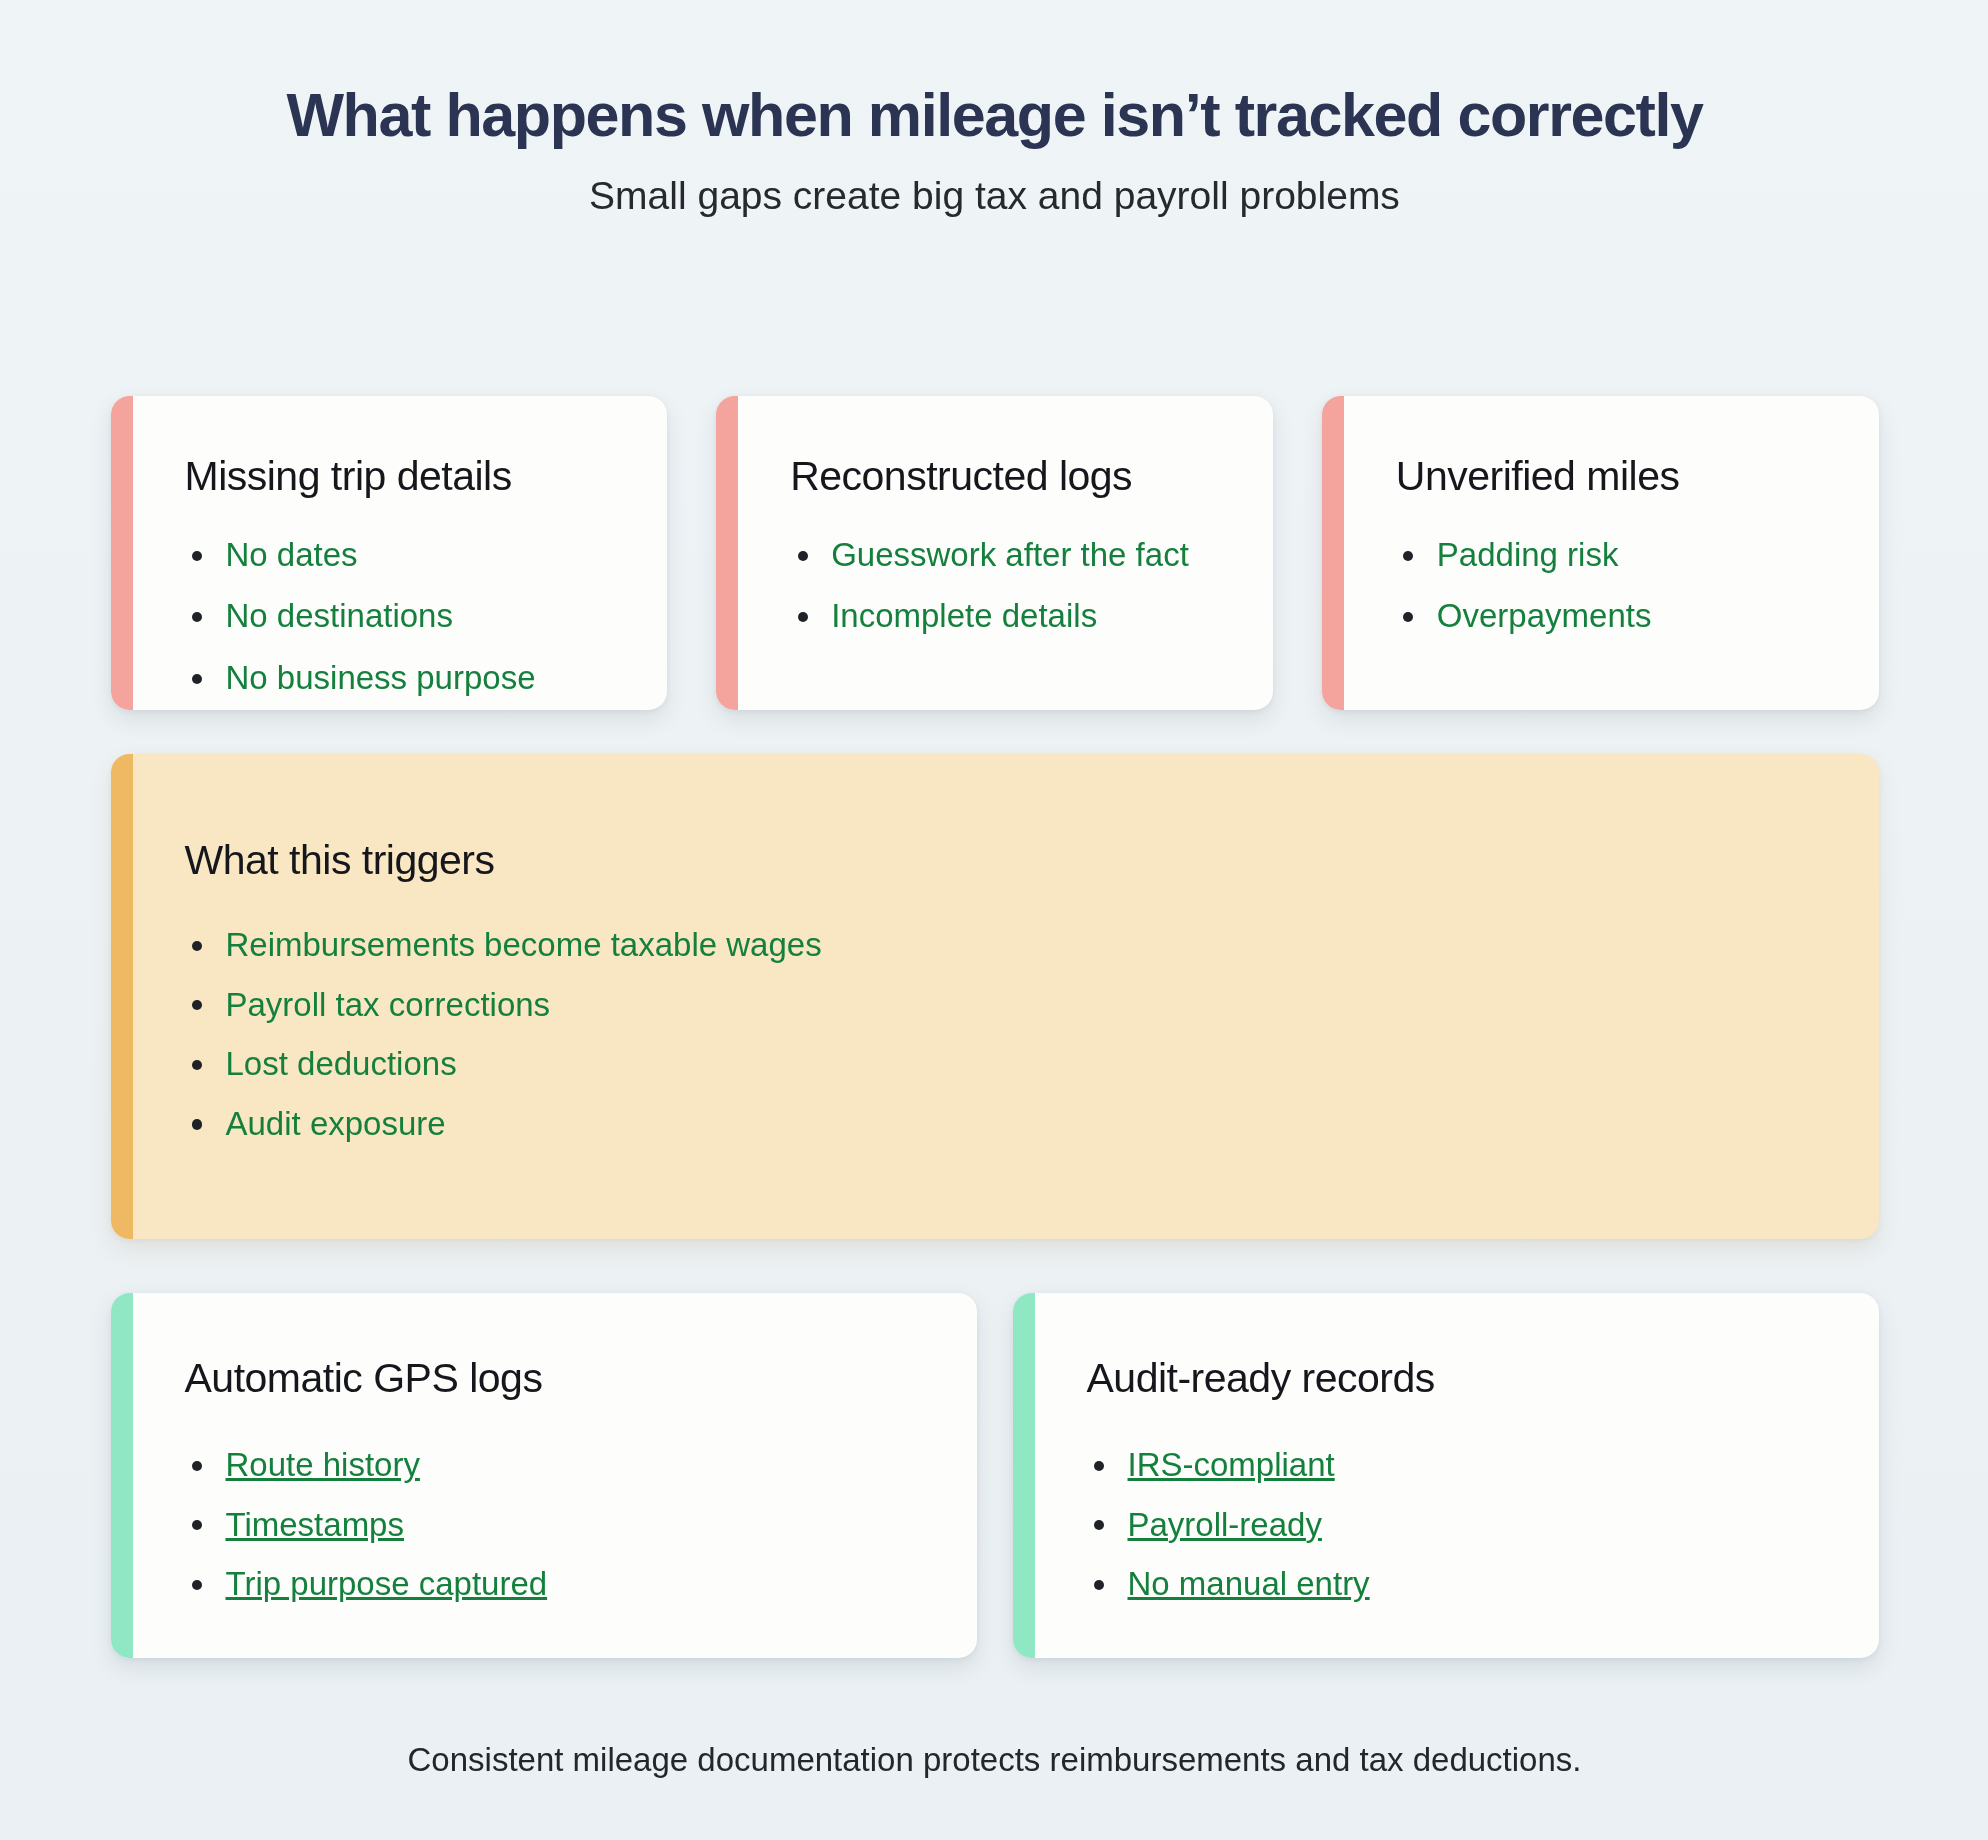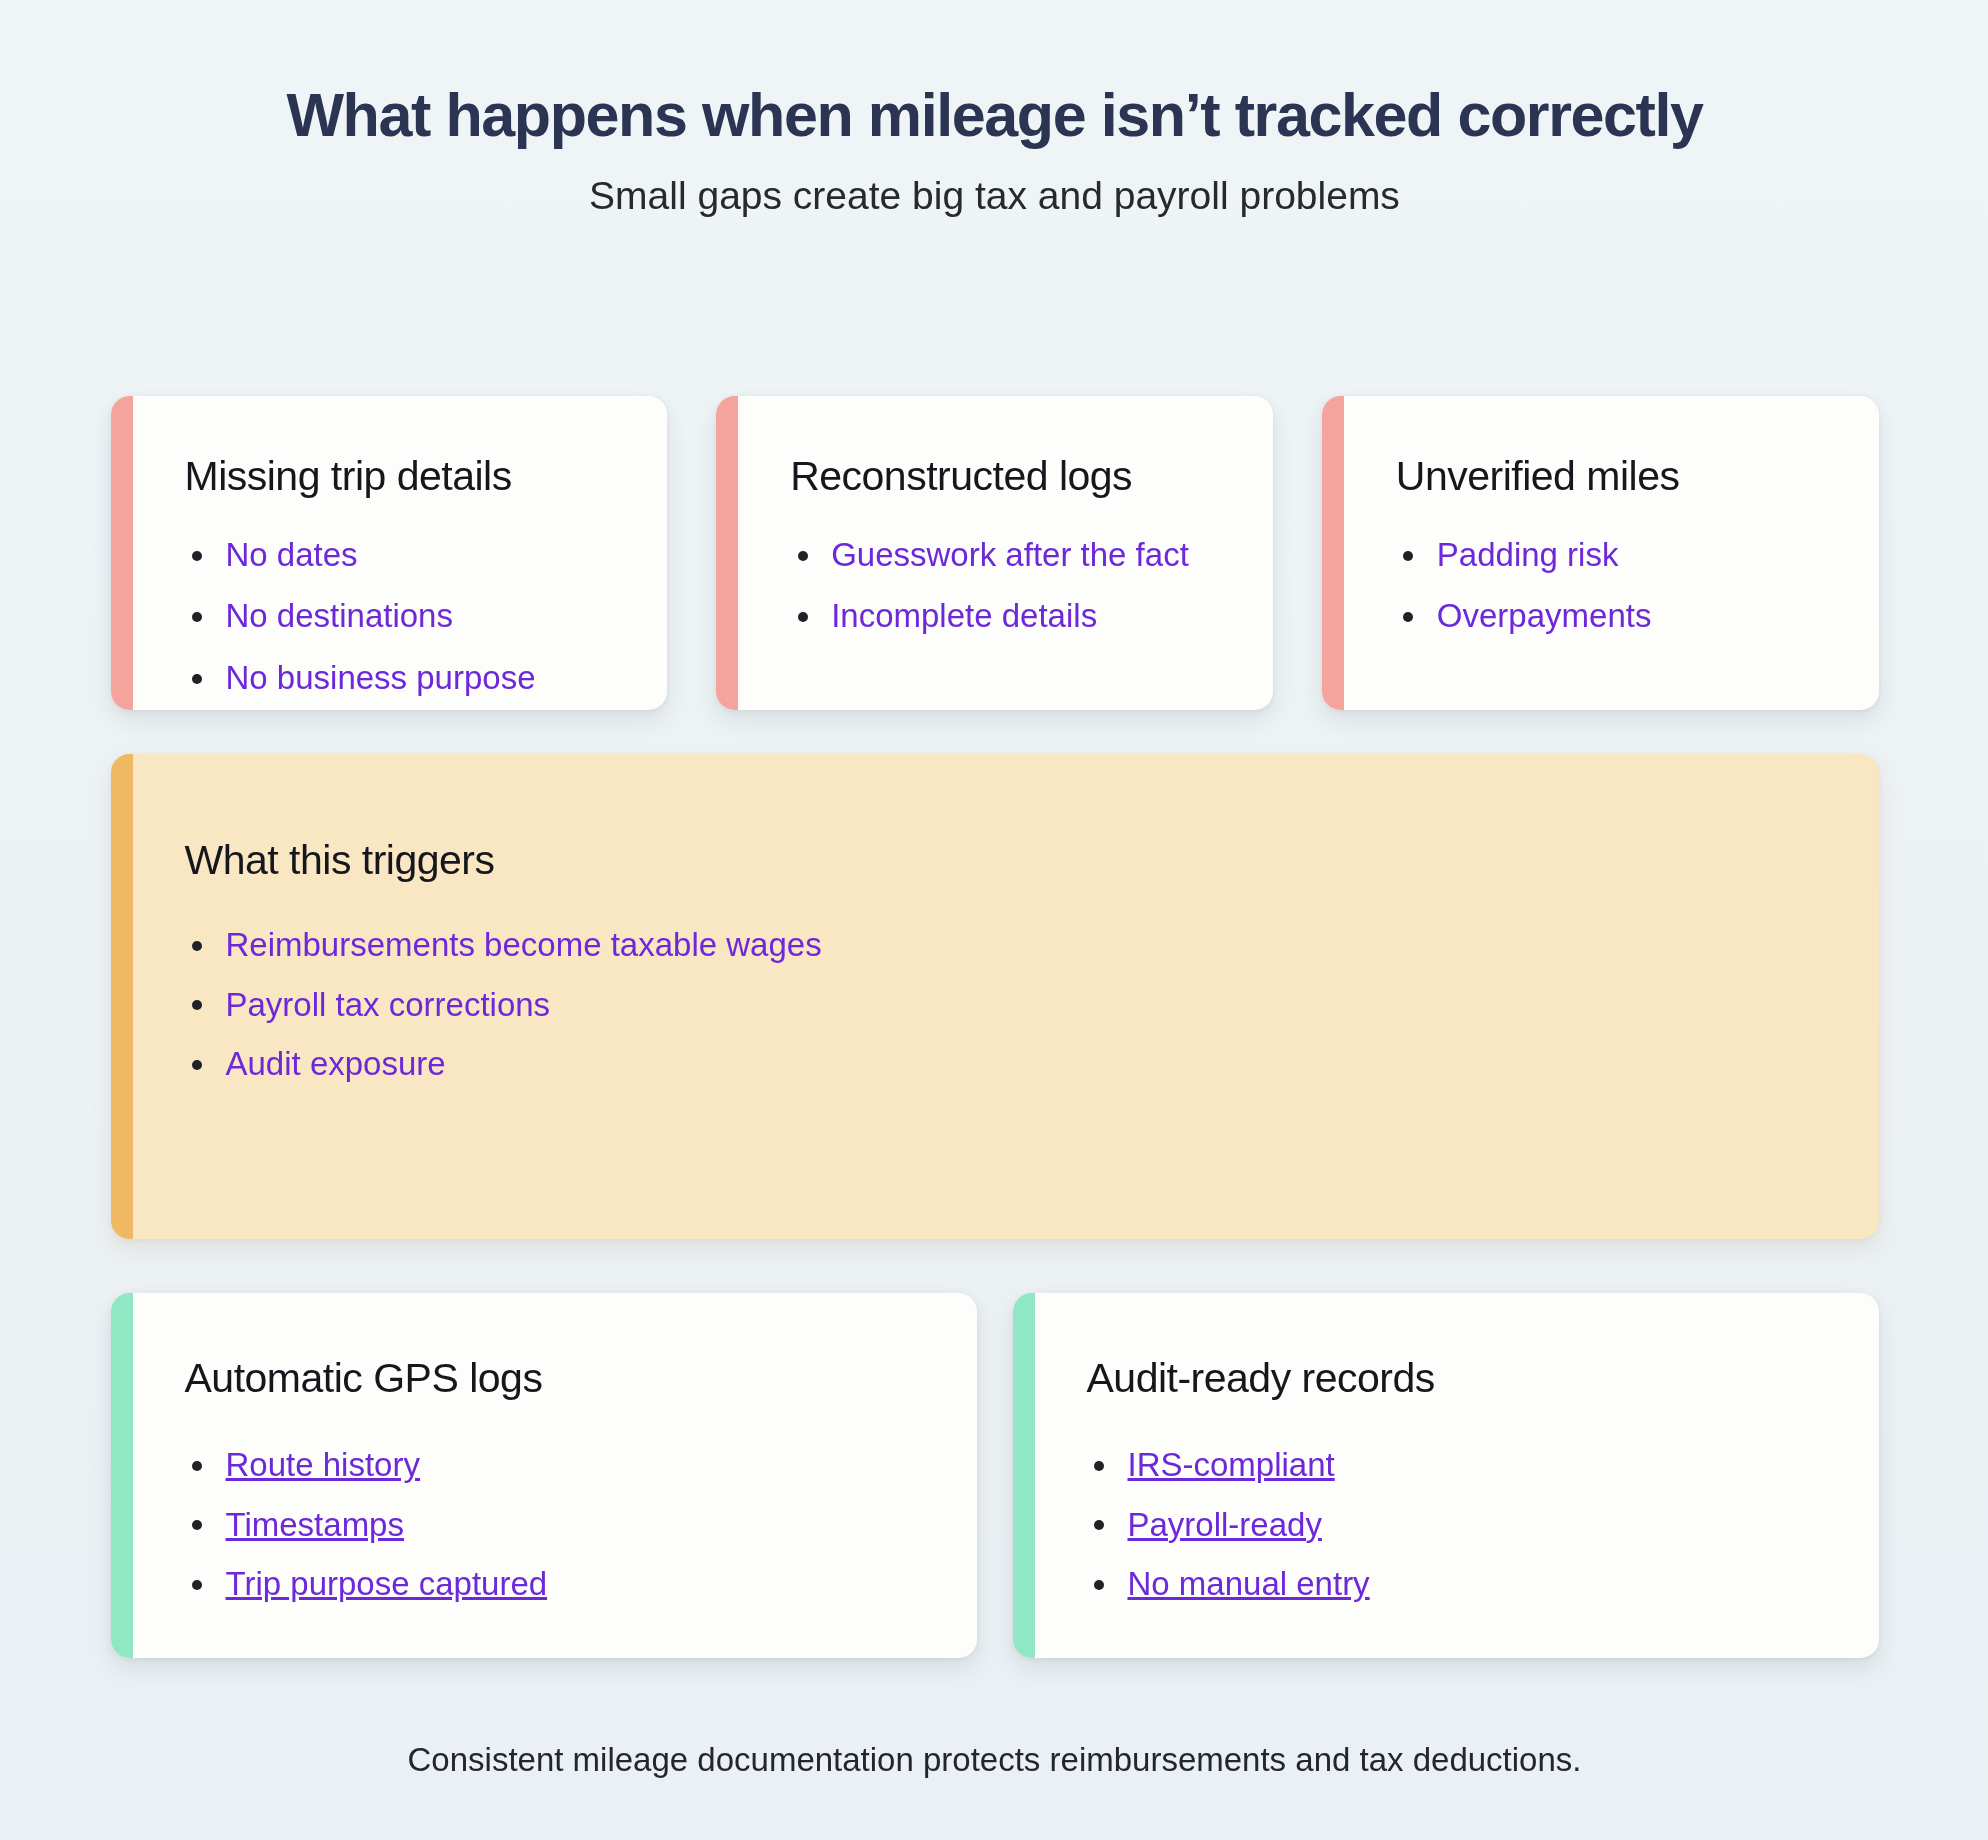--- a/index.html
+++ b/index.html
@@ -77,21 +77,21 @@
   .card ul {
     list-style: none;
     margin: 35px 0 0 0;
     padding: 0;
   }
   .card li {
     position: relative;
     padding-left: 41px;
     font-size: 33px;
     line-height: 1.3;
-    color: #6d28d9;
+    color: #15803d;
     margin-bottom: 18.6px;
   }
   .card li::before {
     content: "";
     position: absolute;
     left: 7.4px;
     top: 16.7px;
     width: 10.2px;
     height: 10.2px;
     border-radius: 50%;
@@ -152,20 +152,21 @@
         </ul>
       </section>
 
     </div>
 
     <section class="card trigger accent-amber">
       <h2>What this triggers</h2>
       <ul>
         <li>Reimbursements become taxable wages</li>
         <li>Payroll tax corrections</li>
+        <li>Lost deductions</li>
         <li>Audit exposure</li>
       </ul>
     </section>
 
     <div class="row row-solutions">
 
       <section class="card accent-green">
         <h2>Automatic GPS logs</h2>
         <ul>
           <li>Route history</li>

